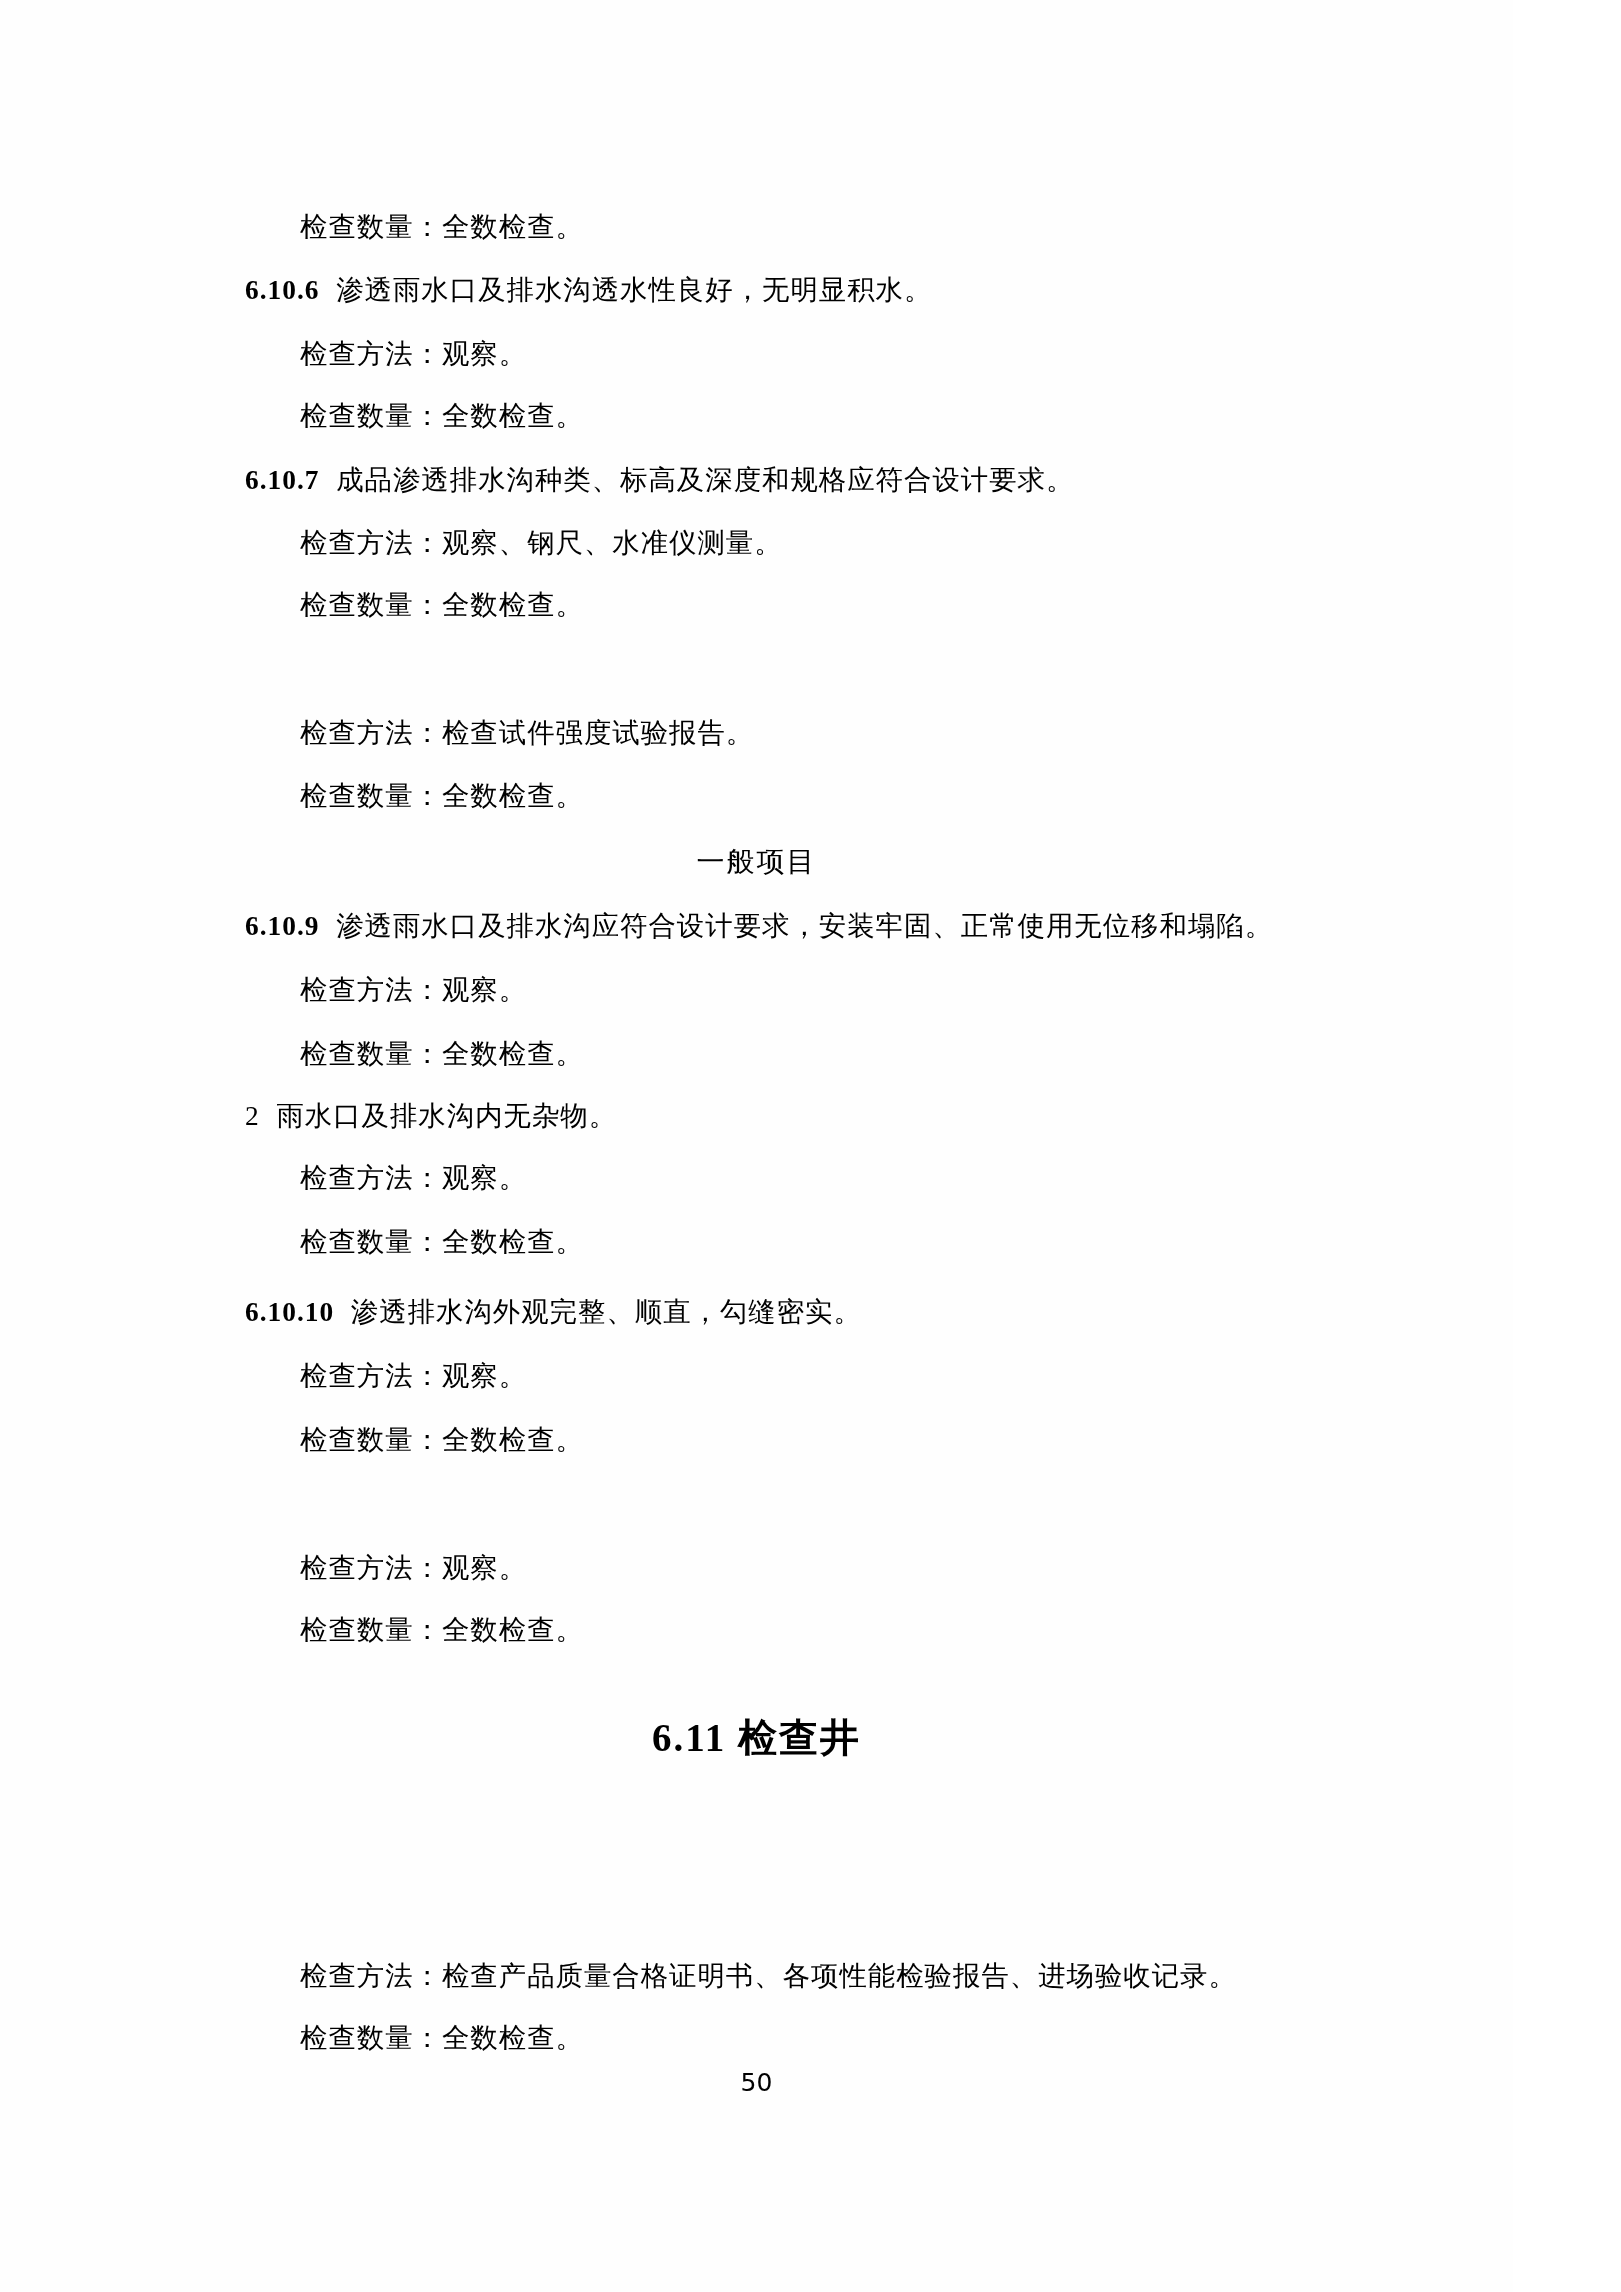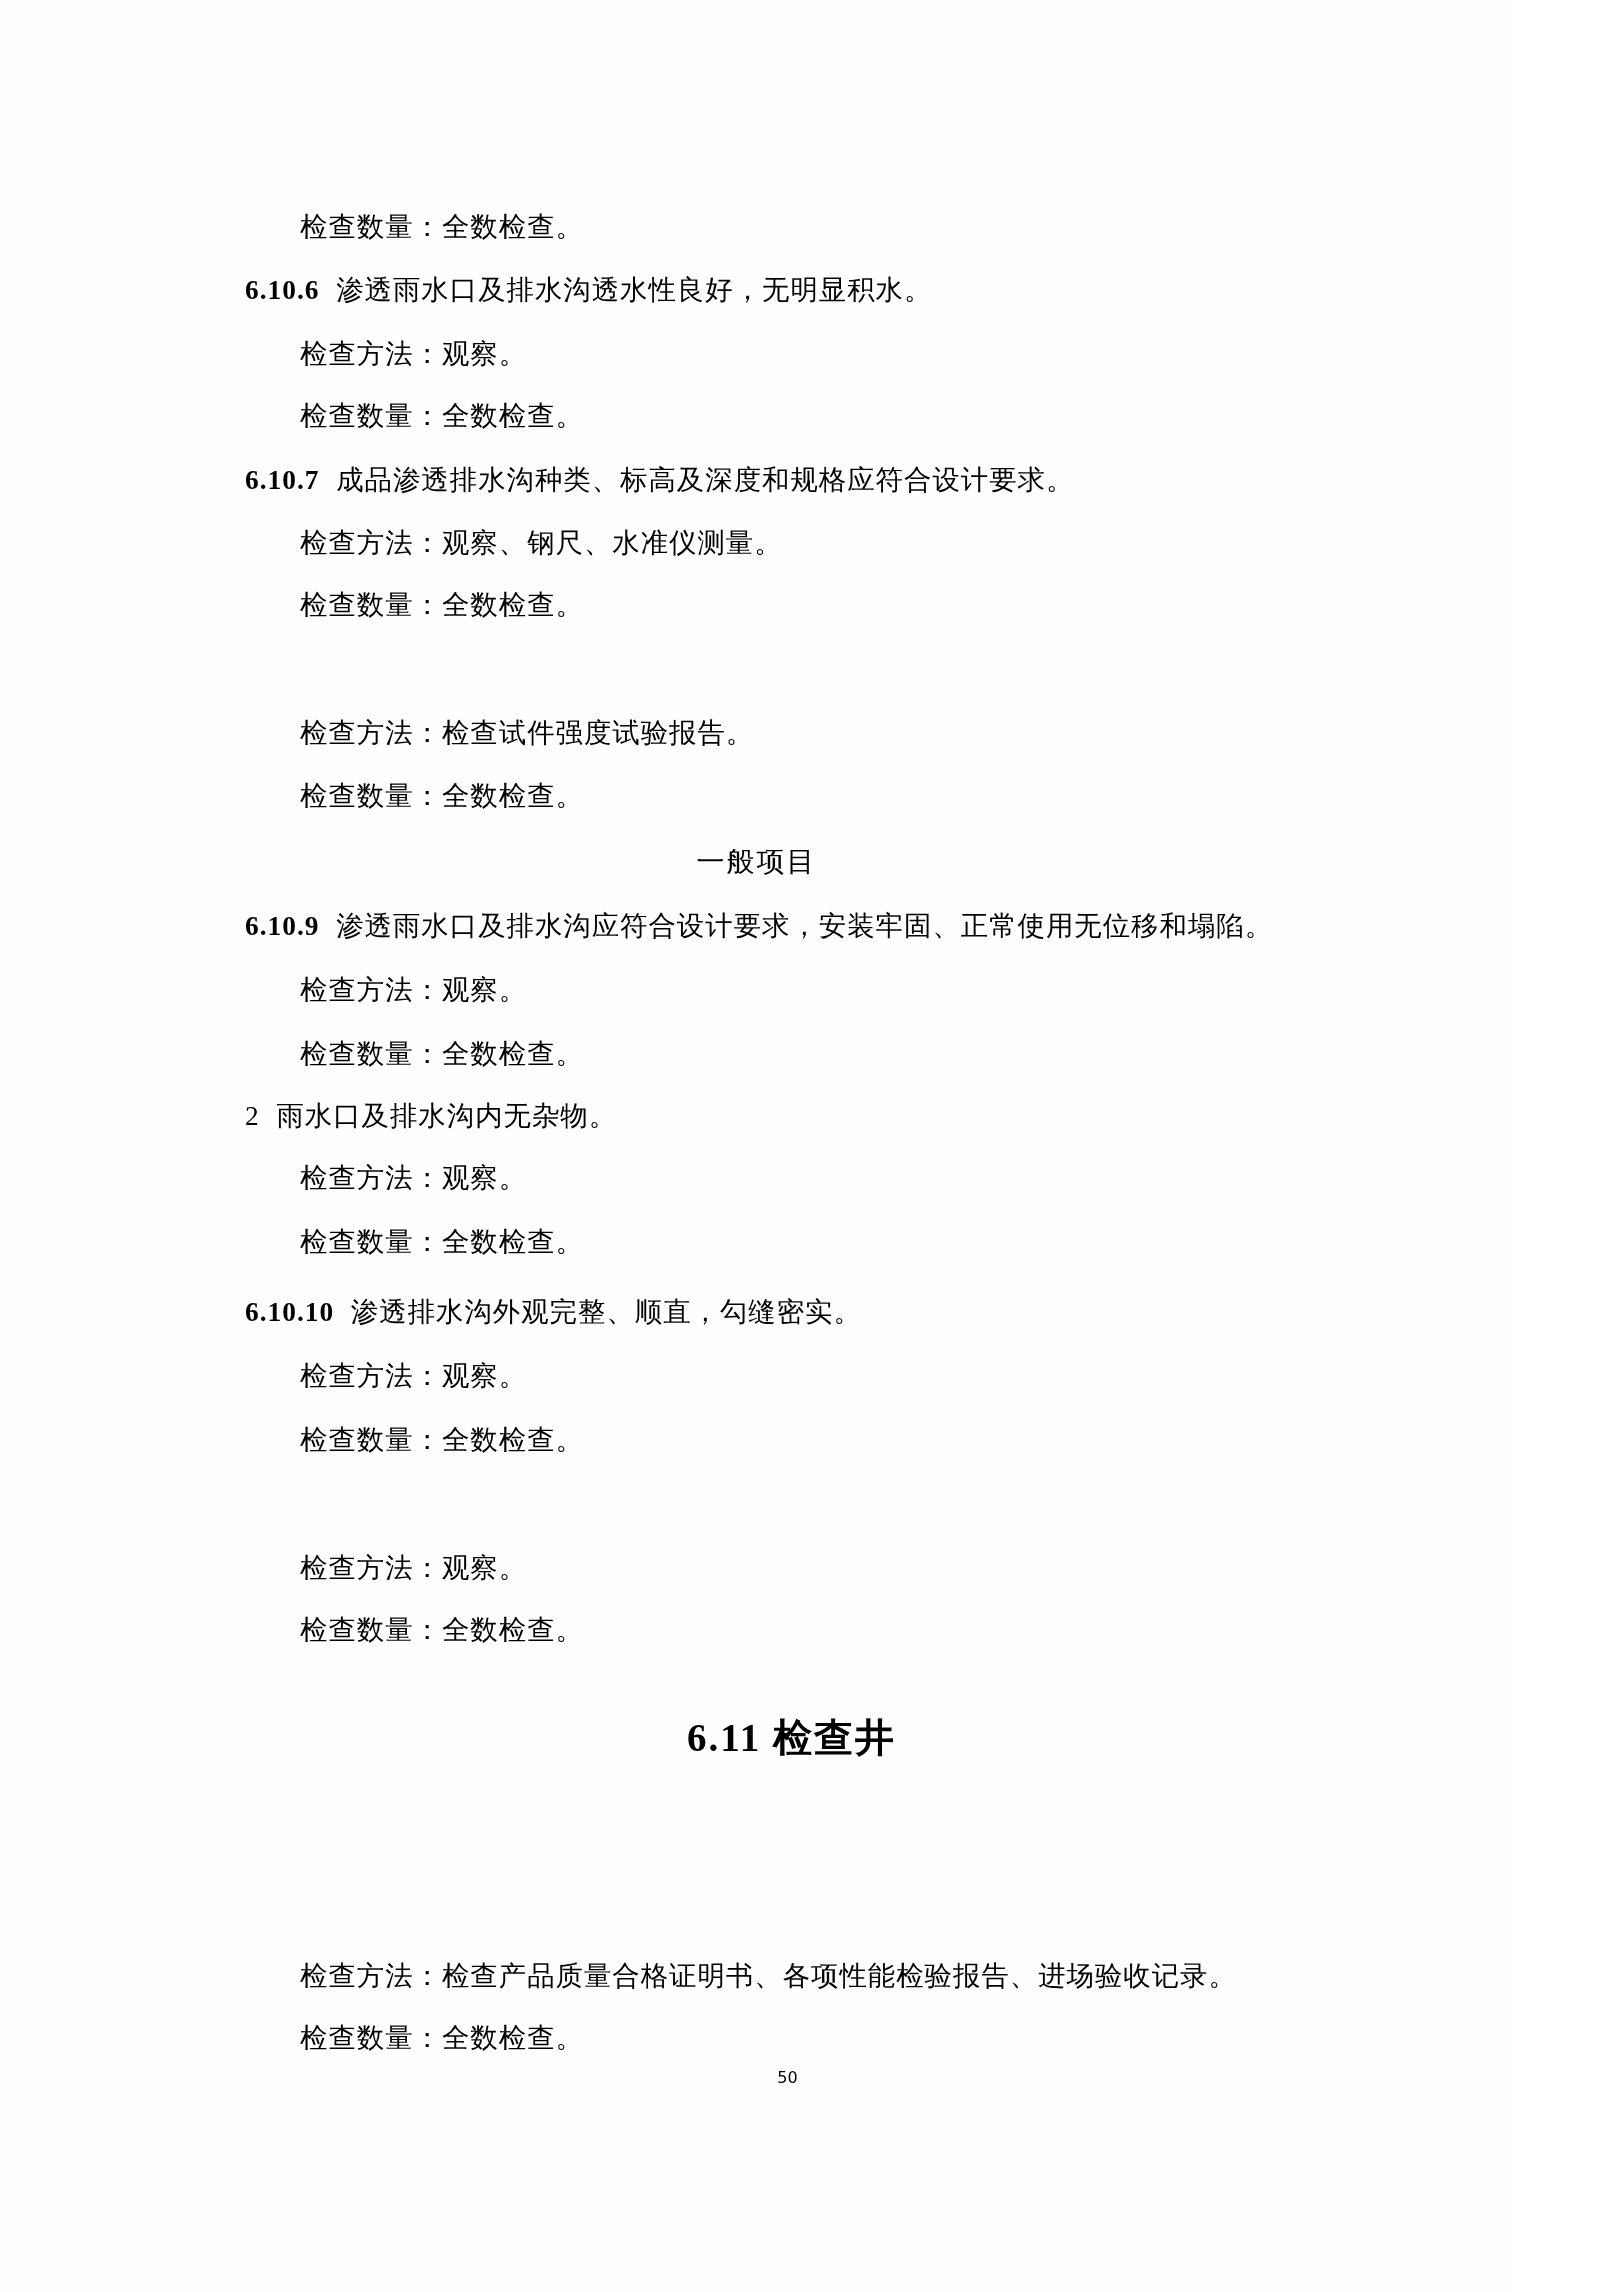--- a/index.html
+++ b/index.html
@@ -32,29 +32,27 @@
     font-weight:normal;
     font-size:28px;
     letter-spacing:2px;
   }
   .h1 {
     left:0; width:100%;
     text-align:center;
     font-weight:bold;
     font-size:39px;
     letter-spacing:2px;
-    margin-left:35px;
   }
   .pagenum {
     left:0; width:100%;
     text-align:center;
-    font-size:16px;
+    font-size:25px;
     letter-spacing:0;
     font-family:"DejaVu Sans","Liberation Sans",sans-serif;
-    padding-left:31px;
   }
 </style>
 </head>
 <body>
 
 <div class="page">
 
   <div class="line detail" style="top:214px">检查数量：全数检查。</div>
 
   <div class="line clause" style="top:277px"><span class="num">6.10.6</span><span>渗透雨水口及排水沟透水性良好，无明显积水。</span></div>

